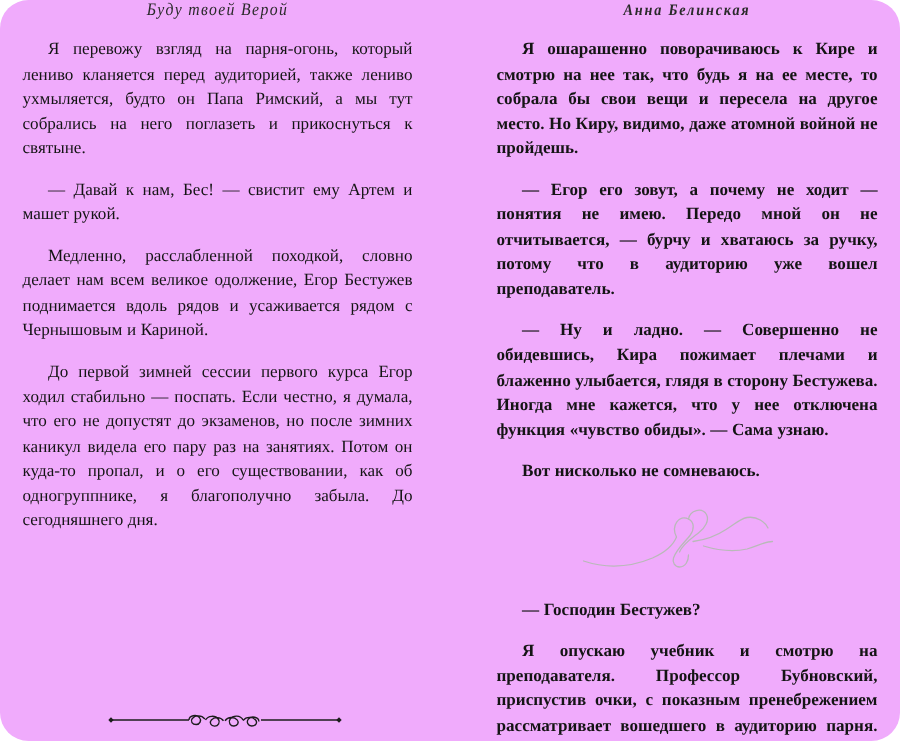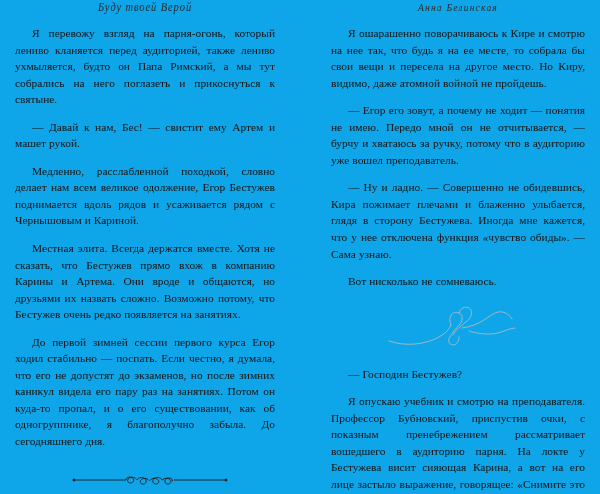--- a/index.html
+++ b/index.html
@@ -12,30 +12,31 @@
     height: 494px;
     overflow: hidden;
     font-family: "Liberation Serif", "DejaVu Serif", serif;
     color: #141414;
   }
   .spread {
     position: relative;
     width: 600px;
     height: 494px;
     display: flex;
-    background: #0ea5e9;
+    background: #f0abfc;
+    border-radius: 19px;
   }
   .page {
     position: relative;
     width: 300px;
     height: 494px;
     box-sizing: border-box;
   }
   .page-left  { padding: 0 14px 0 4px; }
-  .page-right { padding: 0 4px 0 20px; }
+  .page-right { padding: 0 4px 0 20px; font-weight: bold; }
 
   
   .running-head {
     text-align: center;
     font-family: "Liberation Serif", "DejaVu Serif", serif;
     font-style: italic;
     font-size: 10.5px;
     letter-spacing: 0.9px;
     color: #2a2a2a;
     height: 14px;
@@ -98,21 +99,20 @@
 <div class="spread">
 
   <div class="page page-left">
 
     <div class="running-head">Буду твоей Верой</div>
 
     <div class="textblock">
       <p class="para">Я перевожу взгляд на парня-огонь, который лениво кланяется перед аудиторией, также лениво ухмыляется, будто он Папа Римский, а мы тут собрались на него поглазеть и прикоснуться к святыне.</p>
       <p class="para">— Давай к нам, Бес! — свистит ему Артем и машет рукой.</p>
       <p class="para">Медленно, расслабленной походкой, словно делает нам всем великое одолжение, Егор Бестужев поднимается вдоль рядов и усаживается рядом с Чернышовым и Кариной.</p>
-      <p class="para">Местная элита. Всегда держатся вместе. Хотя не сказать, что Бестужев прямо вхож в компанию Карины и Артема. Они вроде и общаются, но друзьями их назвать сложно. Возможно потому, что Бестужев очень редко появляется на занятиях.</p>
       <p class="para">До первой зимней сессии первого курса Егор ходил стабильно — поспать. Если честно, я думала, что его не допустят до экзаменов, но после зимних каникул видела его пару раз на занятиях. Потом он куда-то пропал, и о его существовании, как об одногруппнике, я благополучно забыла. До сегодняшнего дня.</p>
     </div>
 
     <div class="folio">
       <div class="folio-rule">
         <svg width="158" height="12" viewBox="0 0 158 12" fill="none" stroke="#1c1c1c" stroke-width="0.9">
           <path d="M3 6 h52"></path>
           <path d="M103 6 h52"></path>
           <path d="M1.2 6 L3 4.2 L4.8 6 L3 7.8 Z" fill="#1c1c1c" stroke="none"></path>
           <path d="M153.2 6 L155 4.2 L156.8 6 L155 7.8 Z" fill="#1c1c1c" stroke="none"></path>

